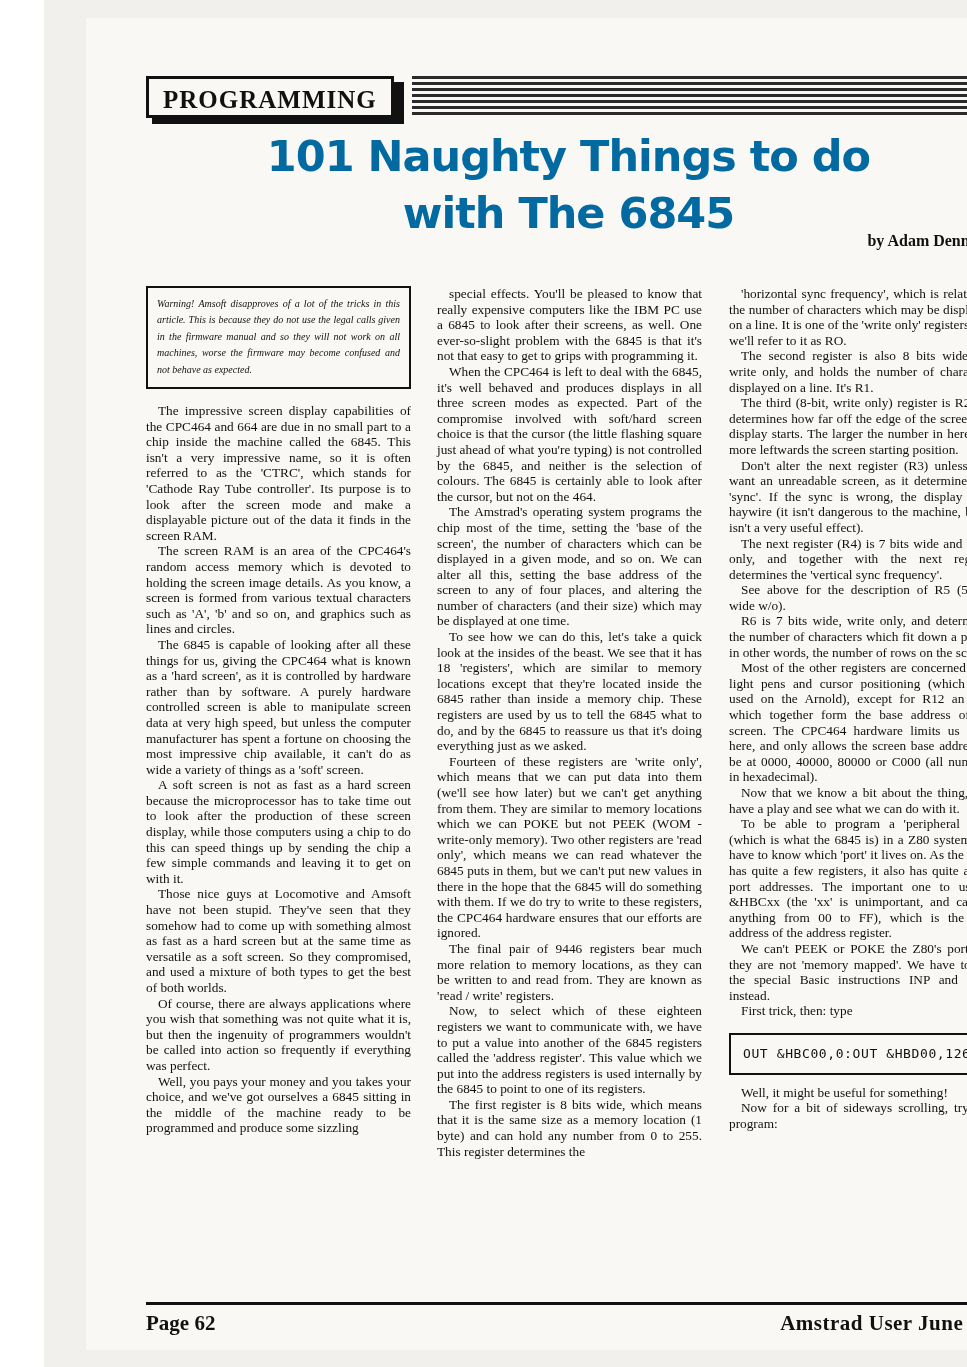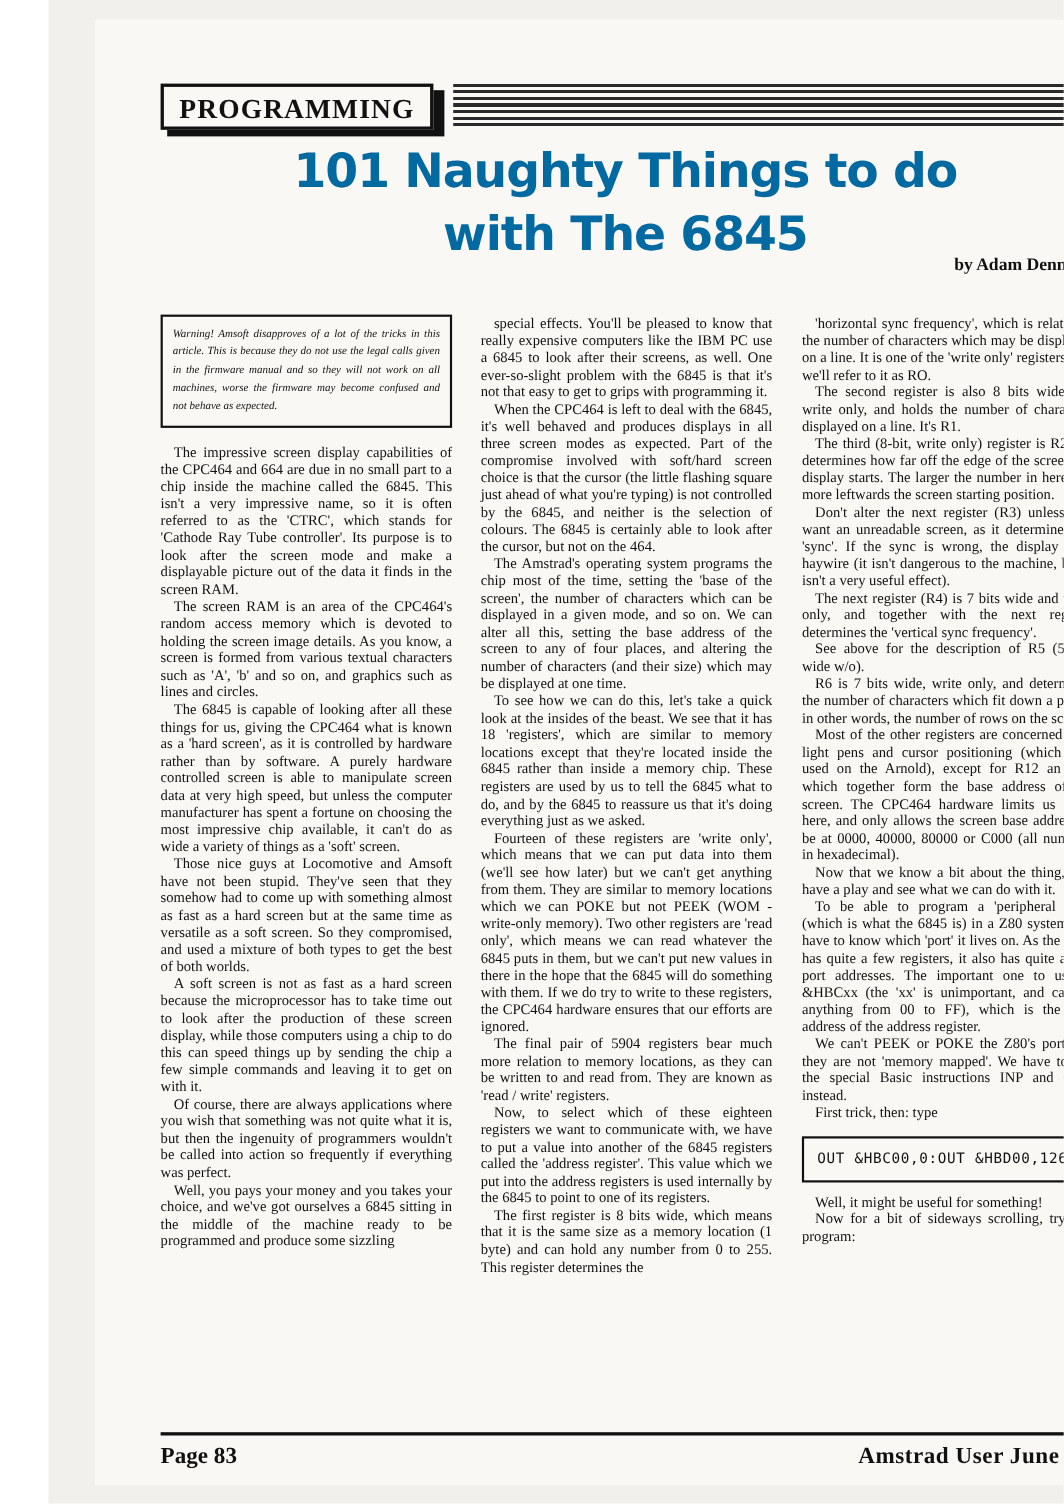--- a/index.html
+++ b/index.html
@@ -204,33 +204,33 @@
 
     <div class="columns">
 
       <div class="col" id="col1">
         <div class="warning-box">
           <p>Warning! Amsoft disapproves of a lot of the tricks in this article. This is because they do not use the legal calls given in the firmware manual and so they will not work on all machines, worse the firmware may become confused and not behave as expected.</p>
         </div>
         <p class="first">The impressive screen display capabilities of the CPC464 and 664 are due in no small part to a chip inside the machine called the 6845. This isn't a very impressive name, so it is often referred to as the 'CTRC', which stands for 'Cathode Ray Tube controller'. Its purpose is to look after the screen mode and make a displayable picture out of the data it finds in the screen RAM.</p>
         <p>The screen RAM is an area of the CPC464's random access memory which is devoted to holding the screen image details. As you know, a screen is formed from various textual characters such as 'A', 'b' and so on, and graphics such as lines and circles.</p>
         <p>The 6845 is capable of looking after all these things for us, giving the CPC464 what is known as a 'hard screen', as it is controlled by hardware rather than by software. A purely hardware controlled screen is able to manipulate screen data at very high speed, but unless the computer manufacturer has spent a fortune on choosing the most impressive chip available, it can't do as wide a variety of things as a 'soft' screen.</p>
+        <p>A soft screen is not as fast as a hard screen because the microprocessor has to take time out to look after the production of these screen display, while those computers using a chip to do this can speed things up by sending the chip a few simple commands and leaving it to get on with it.</p>
         <p>Those nice guys at Locomotive and Amsoft have not been stupid. They've seen that they somehow had to come up with something almost as fast as a hard screen but at the same time as versatile as a soft screen. So they compromised, and used a mixture of both types to get the best of both worlds.</p>
-        <p>A soft screen is not as fast as a hard screen because the microprocessor has to take time out to look after the production of these screen display, while those computers using a chip to do this can speed things up by sending the chip a few simple commands and leaving it to get on with it.</p>
         <p>Of course, there are always applications where you wish that something was not quite what it is, but then the ingenuity of programmers wouldn't be called into action so frequently if everything was perfect.</p>
         <p>Well, you pays your money and you takes your choice, and we've got ourselves a 6845 sitting in the middle of the machine ready to be programmed and produce some sizzling</p>
       </div>
 
       <div class="col" id="col2">
         <p class="first">special effects. You'll be pleased to know that really expensive computers like the IBM PC use a 6845 to look after their screens, as well. One ever-so-slight problem with the 6845 is that it's not that easy to get to grips with programming it.</p>
         <p>When the CPC464 is left to deal with the 6845, it's well behaved and produces displays in all three screen modes as expected. Part of the compromise involved with soft/hard screen choice is that the cursor (the little flashing square just ahead of what you're typing) is not controlled by the 6845, and neither is the selection of colours. The 6845 is certainly able to look after the cursor, but not on the 464.</p>
         <p>The Amstrad's operating system programs the chip most of the time, setting the 'base of the screen', the number of characters which can be displayed in a given mode, and so on. We can alter all this, setting the base address of the screen to any of four places, and altering the number of characters (and their size) which may be displayed at one time.</p>
         <p>To see how we can do this, let's take a quick look at the insides of the beast. We see that it has 18 'registers', which are similar to memory locations except that they're located inside the 6845 rather than inside a memory chip. These registers are used by us to tell the 6845 what to do, and by the 6845 to reassure us that it's doing everything just as we asked.</p>
         <p>Fourteen of these registers are 'write only', which means that we can put data into them (we'll see how later) but we can't get anything from them. They are similar to memory locations which we can POKE but not PEEK (WOM - write-only memory). Two other registers are 'read only', which means we can read whatever the 6845 puts in them, but we can't put new values in there in the hope that the 6845 will do something with them. If we do try to write to these registers, the CPC464 hardware ensures that our efforts are ignored.</p>
-        <p>The final pair of 5904 registers bear much more relation to memory locations, as they can be written to and read from. They are known as 'read / write' registers.</p>
+        <p>The final pair of 9446 registers bear much more relation to memory locations, as they can be written to and read from. They are known as 'read / write' registers.</p>
         <p>Now, to select which of these eighteen registers we want to communicate with, we have to put a value into another of the 6845 registers called the 'address register'. This value which we put into the address registers is used internally by the 6845 to point to one of its registers.</p>
         <p>The first register is 8 bits wide, which means that it is the same size as a memory location (1 byte) and can hold any number from 0 to 255. This register determines the</p>
       </div>
 
       <div class="col" id="col3">
         <p class="first">'horizontal sync frequency', which is related to the number of characters which may be displayed on a line. It is one of the 'write only' registers' and we'll refer to it as RO.</p>
         <p>The second register is also 8 bits wide and write only, and holds the number of characters displayed on a line. It's R1.</p>
         <p>The third (8-bit, write only) register is R2 and determines how far off the edge of the screen the display starts. The larger the number in here, the more leftwards the screen starting position.</p>
         <p>Don't alter the next register (R3) unless you want an unreadable screen, as it determines the 'sync'. If the sync is wrong, the display goes haywire (it isn't dangerous to the machine, but it isn't a very useful effect).</p>
         <p>The next register (R4) is 7 bits wide and write only, and together with the next register determines the 'vertical sync frequency'.</p>
@@ -245,18 +245,18 @@
           <p>OUT &amp;HBC00,0:OUT &amp;HBD00,126</p>
         </div>
         <p>Well, it might be useful for something!</p>
         <p>Now for a bit of sideways scrolling, try this program:</p>
       </div>
 
     </div>
 
     <div class="footer-rule"></div>
     <div class="footer">
-      <span class="left">Page 83</span>
+      <span class="left">Page 62</span>
       <span class="right">Amstrad  User  June  85</span>
     </div>
 
   </div>
 </div>
 
 </body></html>

